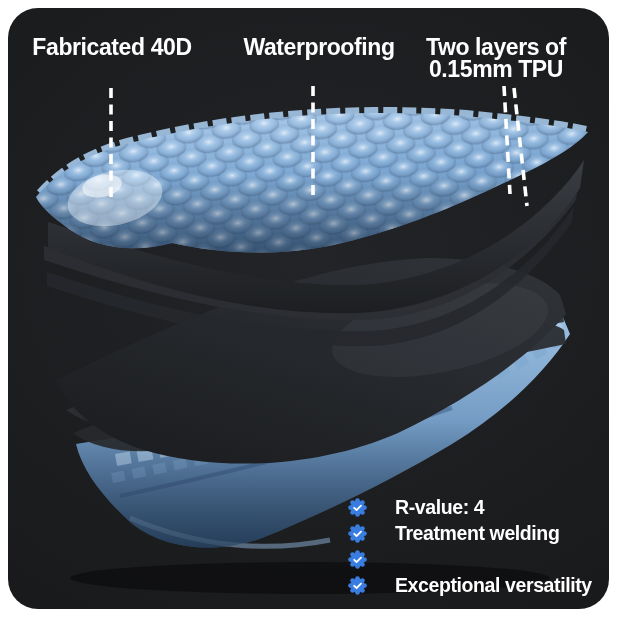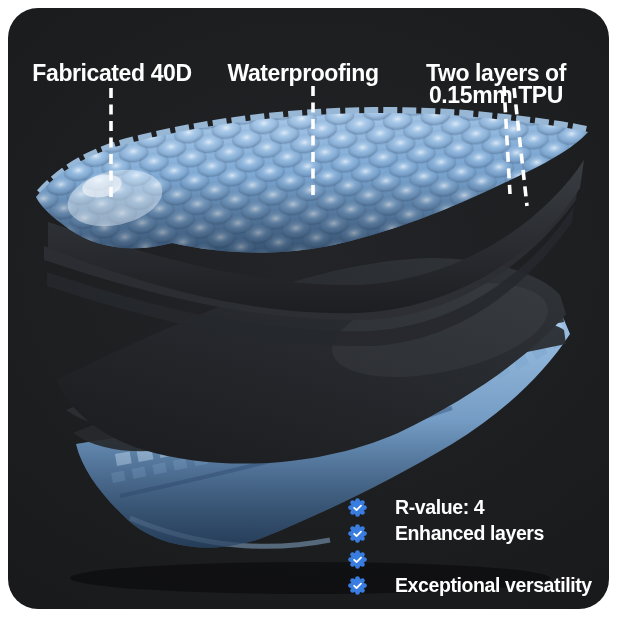--- a/index.html
+++ b/index.html
@@ -8,24 +8,24 @@
     font-family:"Liberation Sans", sans-serif;overflow:hidden;
   }
   .card{
     position:absolute;left:8px;top:8px;width:601px;height:601px;
     border-radius:30px;
     background:radial-gradient(120% 100% at 50% 42%, #232427 0%, #1b1c1e 55%, #151517 100%);
   }
   .diagram-svg{position:absolute;left:0;top:0;width:620px;height:620px;}
   .callout{
     position:absolute;top:37px;width:196px;text-align:center;color:#ffffff;
-    font-weight:700;font-size:23px;line-height:21.5px;letter-spacing:-0.4px;margin-top:26px;
+    font-weight:700;font-size:23px;line-height:21.5px;letter-spacing:-0.4px;
   }
   .callout-1{left:14px;}
-  .callout-2{left:205px;}
+  .callout-2{left:221px;}
   .callout-3{left:398px;}
   .features{position:absolute;left:348px;top:494px;}
   .feature-row{display:flex;align-items:center;height:26px;gap:28px;}
   .feature-text{
     color:#ffffff;font-weight:700;font-size:19.5px;letter-spacing:-0.4px;
     white-space:nowrap;
   }
   .badge{width:19px;height:19px;flex:0 0 19px;}
 </style>
 </head>
@@ -147,21 +147,21 @@
           <circle cx="12" cy="20.8" r="3"></circle>
         <circle cx="5.8" cy="18.2" r="3"></circle>
           <circle cx="3.2" cy="12" r="3"></circle>
           <circle cx="5.8" cy="5.8" r="3"></circle>
         <circle cx="12" cy="3.2" r="3"></circle>
           <circle cx="18.2" cy="5.8" r="3"></circle>
           <circle cx="12" cy="12" r="8.8"></circle>
       </g>
       <polyline points="7.8,12.4 10.8,15.2 16.4,9.6" fill="none" stroke="#ffffff" stroke-width="2.3" stroke-linecap="round" stroke-linejoin="round"></polyline>
     </svg>
-    <span class="feature-text">Enhanced layers</span>
+    <span class="feature-text">Treatment welding</span>
   </div>
   <div class="feature-row">
     <svg class="badge" viewBox="0 0 24 24">
       <g fill="#3a7de0">
         <circle cx="20.8" cy="12" r="3"></circle>
           <circle cx="18.2" cy="18.2" r="3"></circle>
           <circle cx="12" cy="20.8" r="3"></circle>
         <circle cx="5.8" cy="18.2" r="3"></circle>
           <circle cx="3.2" cy="12" r="3"></circle>
           <circle cx="5.8" cy="5.8" r="3"></circle>

